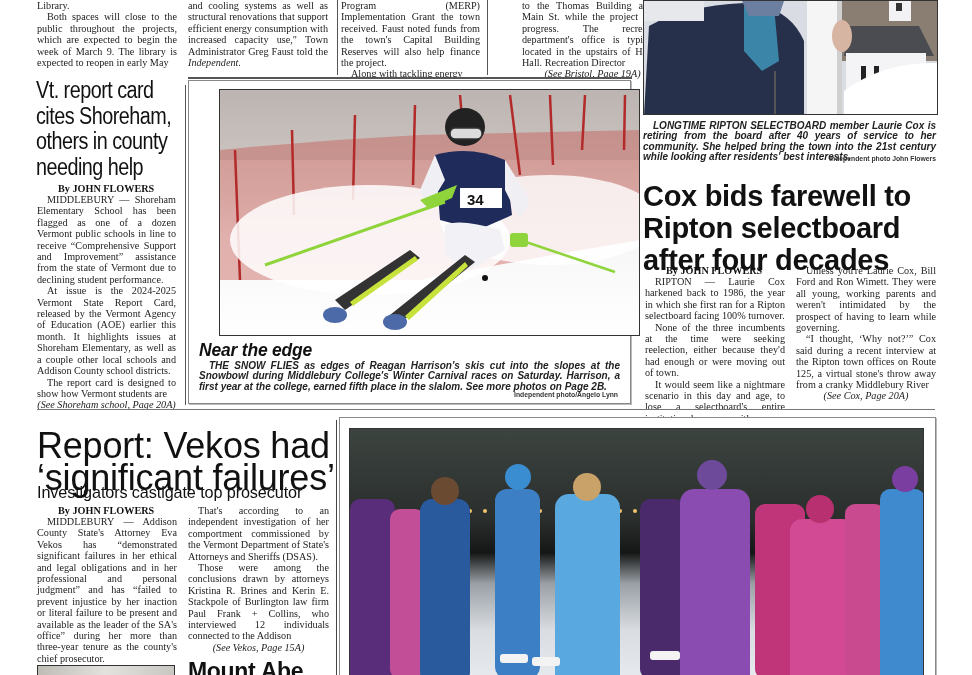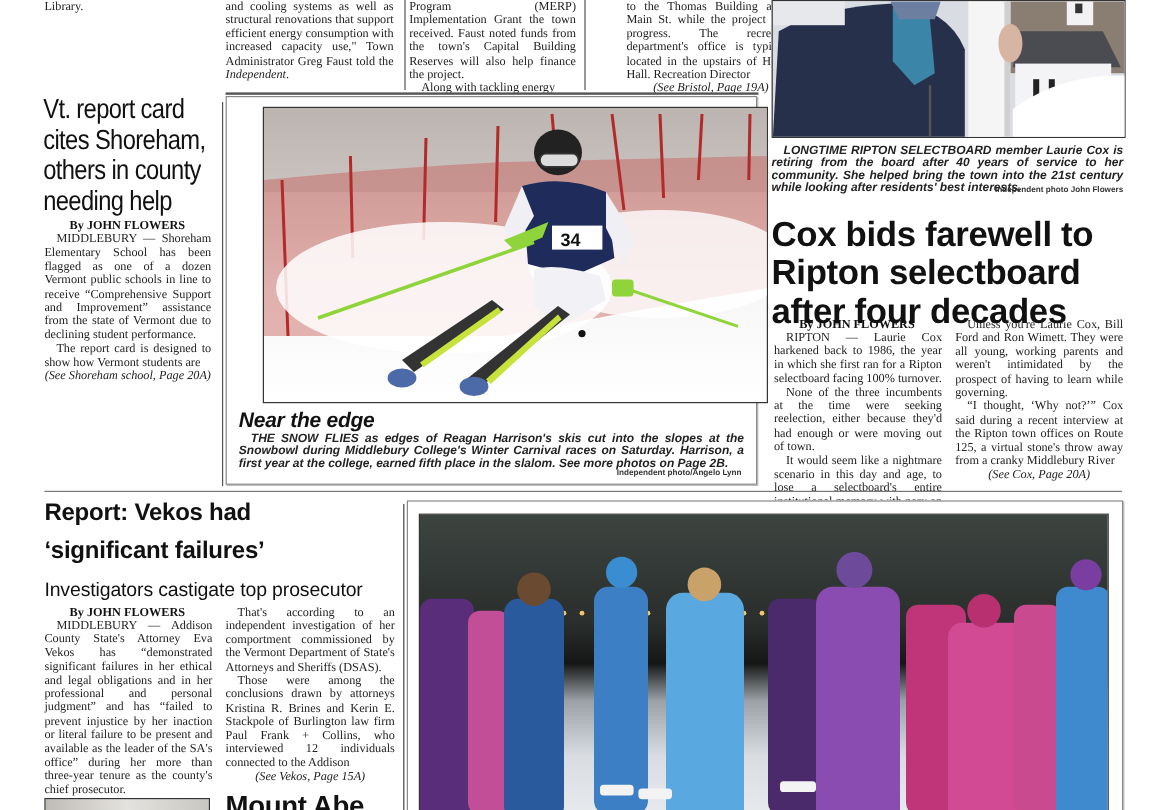--- a/index.html
+++ b/index.html
@@ -16,38 +16,40 @@
   .frame { position: absolute; border: 1px solid #888; box-shadow: 1px 1px 0 #bbb; background: #fff; }
   .photo { position: absolute; border: 1px solid #333; overflow: hidden; }
   .cap-sans { font-family: "Liberation Sans", sans-serif; font-weight: bold; font-size: 10px; line-height: 10.4px; color: #222; text-align: justify; font-style: italic; }
   .credit { font-family: "Liberation Sans", sans-serif; font-weight: bold; font-size: 6.8px; text-align: right; color: #333; }
 </style>
 </head>
 <body>
 
 <div class="abs body-text" style="left:37px; top:0px; width:140px;">
   <p class="first">Library.</p>
+  <p>Both spaces will close to the public throughout the projects, which are expected to begin the week of March 9. The library is expected to reopen in early May</p>
 </div>
 <div class="abs body-text" style="left:188px; top:0px; width:140px;">
   <p class="first"><span>and cooling systems as well as structural renovations that support efficient energy consumption with increased capacity use," Town Administrator Greg Faust told the</span> <i>Independent</i><span>.</span></p>
 </div>
 <div class="abs body-text" style="left:341px; top:0px; width:139px;">
   <p class="first">Program (MERP) Implementation Grant the town received. Faust noted funds from the town's Capital Building Reserves will also help finance the project.</p>
   <p>Along with tackling energy</p>
 </div>
 <div class="abs body-text" style="left:491px; top:0px; width:141px;margin-left:31px;">
   <p class="first">to the Thomas Building at 27 Main St. while the project is in progress. The recreation department's office is typically located in the upstairs of Holley Hall. Recreation Director</p>
   <p class="jump">(See Bristol, Page 19A)</p>
 </div>
 <div class="abs" style="left:188px; top:77px; width:444px; height:2px; background:#555;"></div>
 
 <div class="abs head-sans" style="left:36px; top:78px; width:148px; font-size:23px; line-height:25.5px; letter-spacing:-0.6px; transform:scaleX(0.86); transform-origin:left top; width:172px;">Vt. report card cites Shoreham, others in county needing help</div>
 <div class="abs byline" style="left:37px; top:183px;">By JOHN FLOWERS</div>
 <div class="abs body-text" style="left:37px; top:194px; width:139px;">
   <p>MIDDLEBURY — Shoreham Elementary School has been flagged as one of a dozen Vermont public schools in line to receive “Comprehensive Support and Improvement” assistance from the state of Vermont due to declining student performance.</p>
+  <p>At issue is the 2024-2025 Vermont State Report Card, released by the Vermont Agency of Education (AOE) earlier this month. It highlights issues at Shoreham Elementary, as well as a couple other local schools and Addison County school districts.</p>
   <p>The report card is designed to show how Vermont students are</p>
   <p class="jump">(See Shoreham school, Page 20A)</p>
 </div>
 
 <div class="frame" style="left:188px; top:80px; width:443px; height:324px;"></div>
 <div class="photo" style="left:199px; top:89px; width:421px; height:247px; background:linear-gradient(180deg,#bdb7b4 0%,#d9d0cd 22%,#e9e3e1 45%,#f7f6f6 60%,#ffffff 100%);margin-left:20px;">
   <svg width="421" height="247" viewBox="0 0 421 247">
 
     <rect x="0" y="0" width="421" height="70" fill="#b9b2ae" opacity="0.55"></rect>
 
@@ -134,21 +136,21 @@
   <p>RIPTON — Laurie Cox harkened back to 1986, the year in which she first ran for a Ripton selectboard facing 100% turnover.</p>
   <p>None of the three incumbents at the time were seeking reelection, either because they'd had enough or were moving out of town.</p>
   <p>It would seem like a nightmare scenario in this day and age, to lose a selectboard's entire institutional memory with nary an incumbent to</p>
 </div>
 <div class="abs body-text" style="left:796px; top:265px; width:140px;">
   <p>Unless you're Laurie Cox, Bill Ford and Ron Wimett. They were all young, working parents and weren't intimidated by the prospect of having to learn while governing.</p>
   <p>“I thought, ‘Why not?’” Cox said during a recent interview at the Ripton town offices on Route 125, a virtual stone's throw away from a cranky Middlebury River</p>
   <p class="jump">(See Cox, Page 20A)</p>
 </div>
 
-<div class="abs head-sans" style="left:37px; top:411px; width:300px; font-size:20px; line-height:32px; font-weight:bold; letter-spacing:-0.2px;">
+<div class="abs head-sans" style="left:37px; top:430px; width:300px; font-size:36px; line-height:32px; font-weight:normal; letter-spacing:-0.2px;">
   <div>Report: Vekos had</div>
   <div>‘significant failures’</div>
 </div>
 <div class="abs head-sans" style="left:37px; top:483px; font-size:16.2px; letter-spacing:-0.1px;">Investigators castigate top prosecutor</div>
 <div class="abs byline" style="left:37px; top:505px;">By JOHN FLOWERS</div>
 <div class="abs body-text" style="left:37px; top:516px; width:140px;">
   <p>MIDDLEBURY — Addison County State's Attorney Eva Vekos has “demonstrated significant failures in her ethical and legal obligations and in her professional and personal judgment” and has “failed to prevent injustice by her inaction or literal failure to be present and available as the leader of the SA's office” during her more than three-year tenure as the county's chief prosecutor.</p>
 </div>
 <div class="abs body-text" style="left:188px; top:505px; width:141px;">
   <p>That's according to an independent investigation of her comportment commissioned by the Vermont Department of State's Attorneys and Sheriffs (DSAS).</p>

